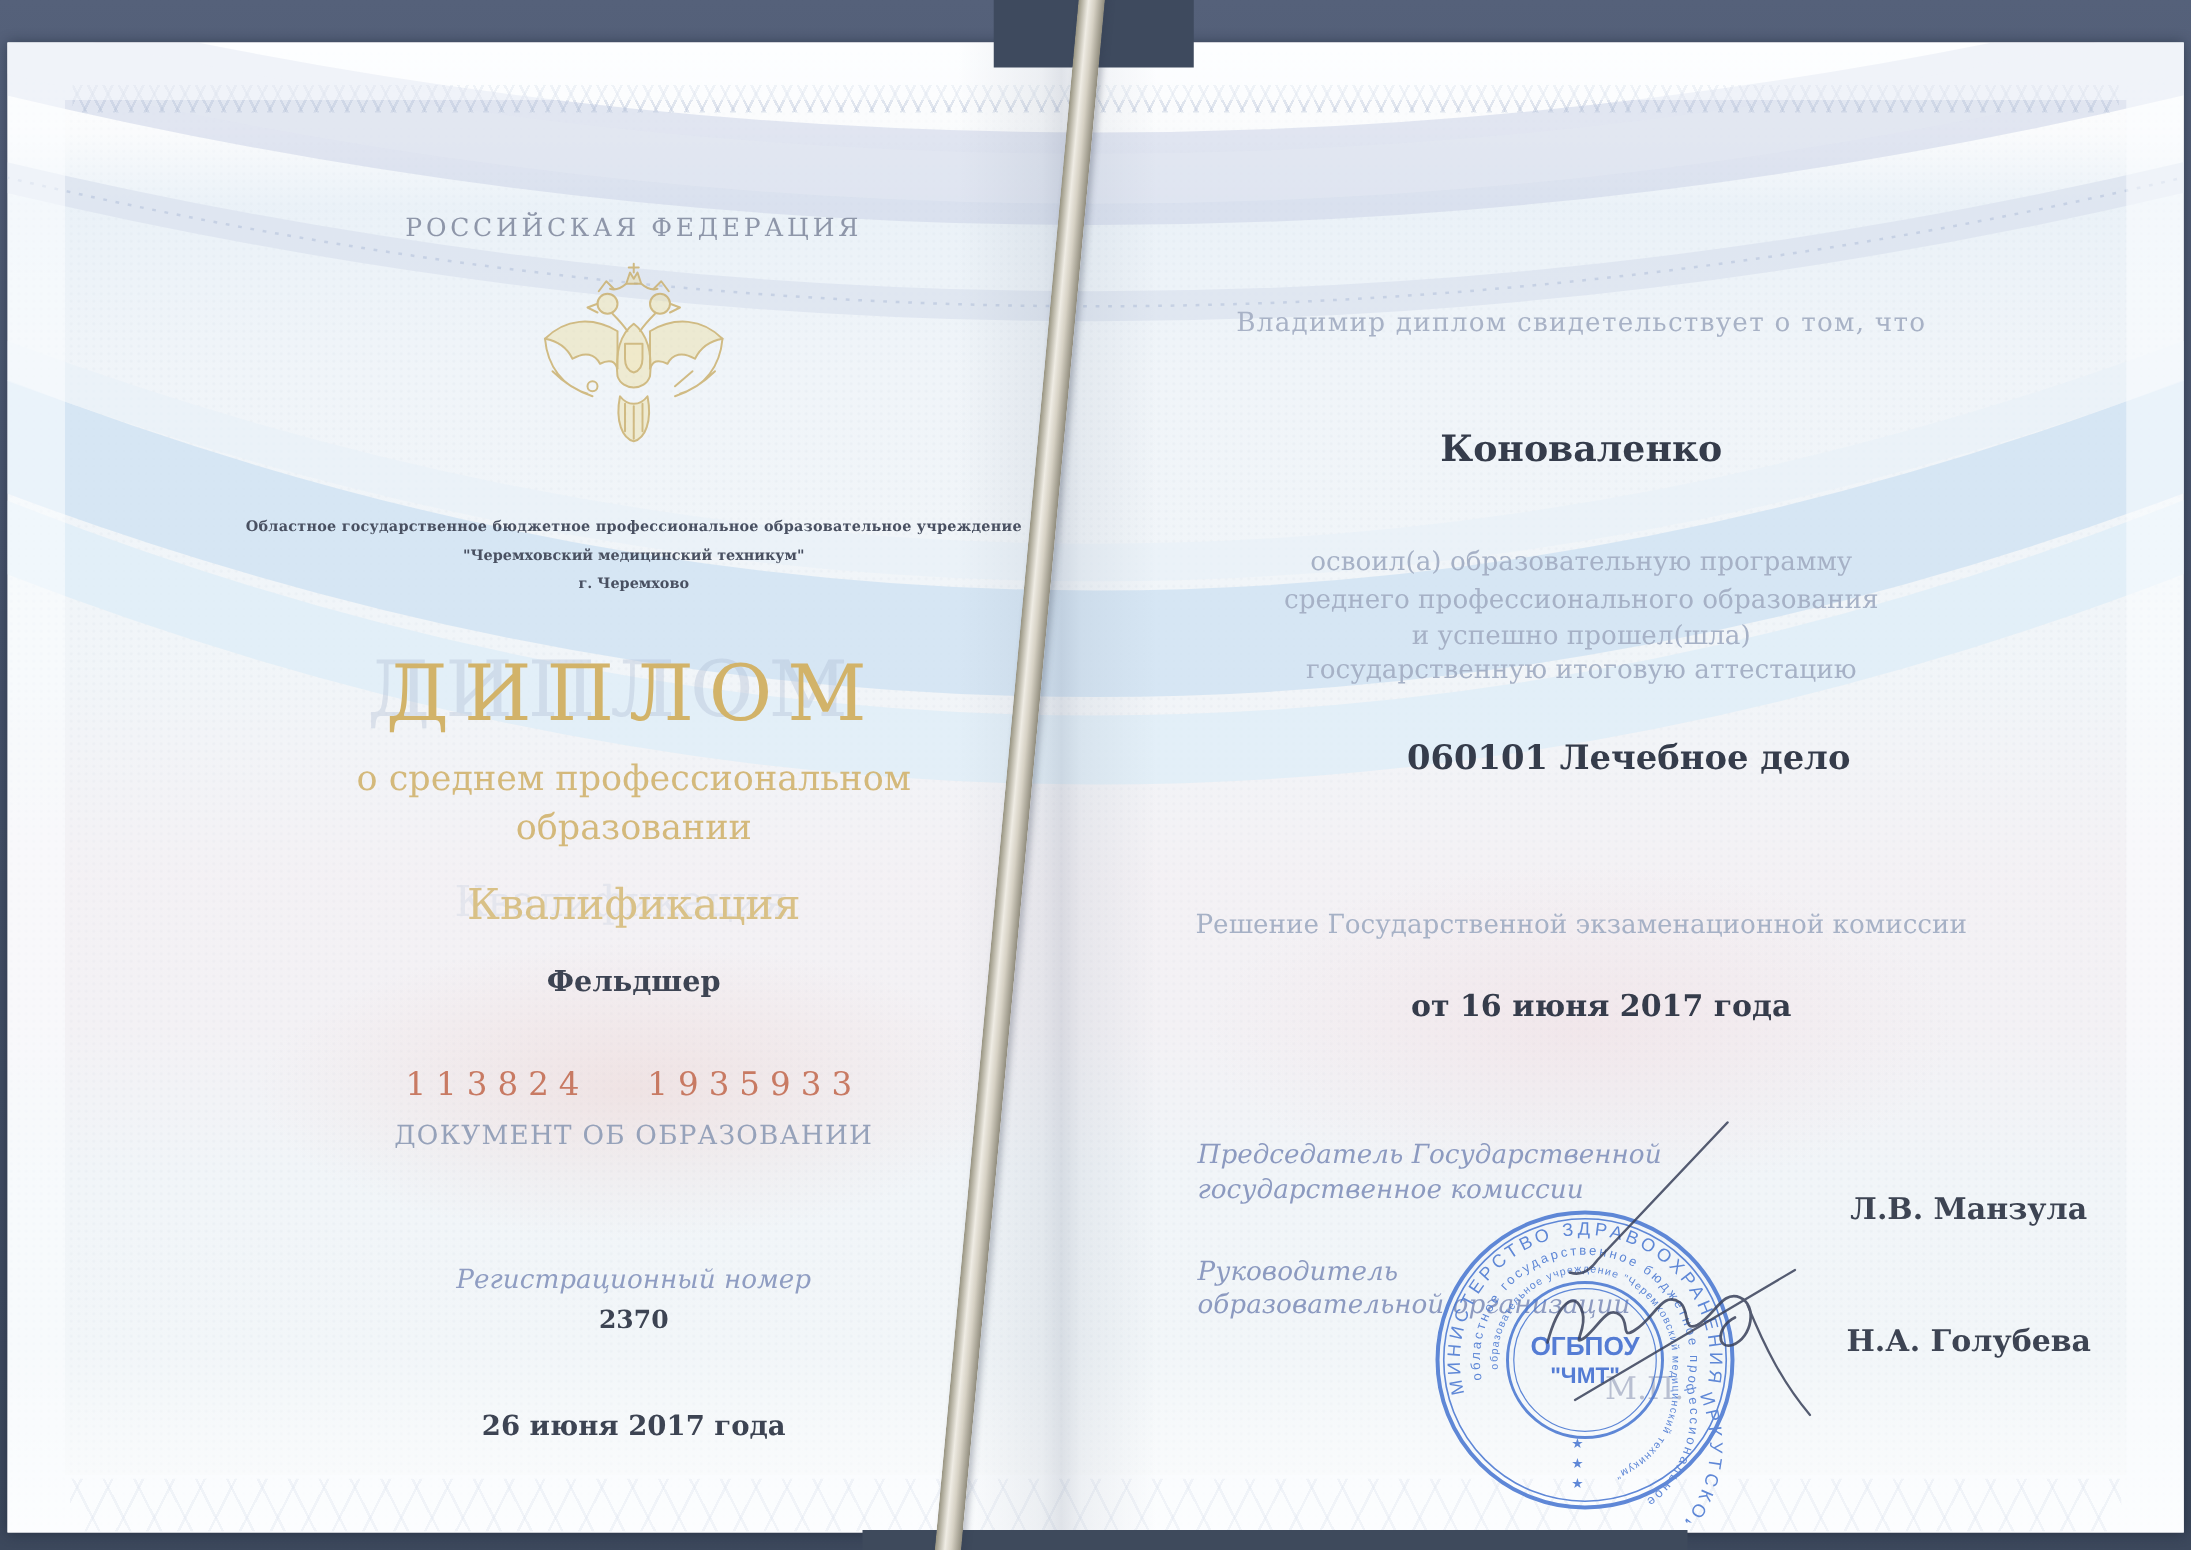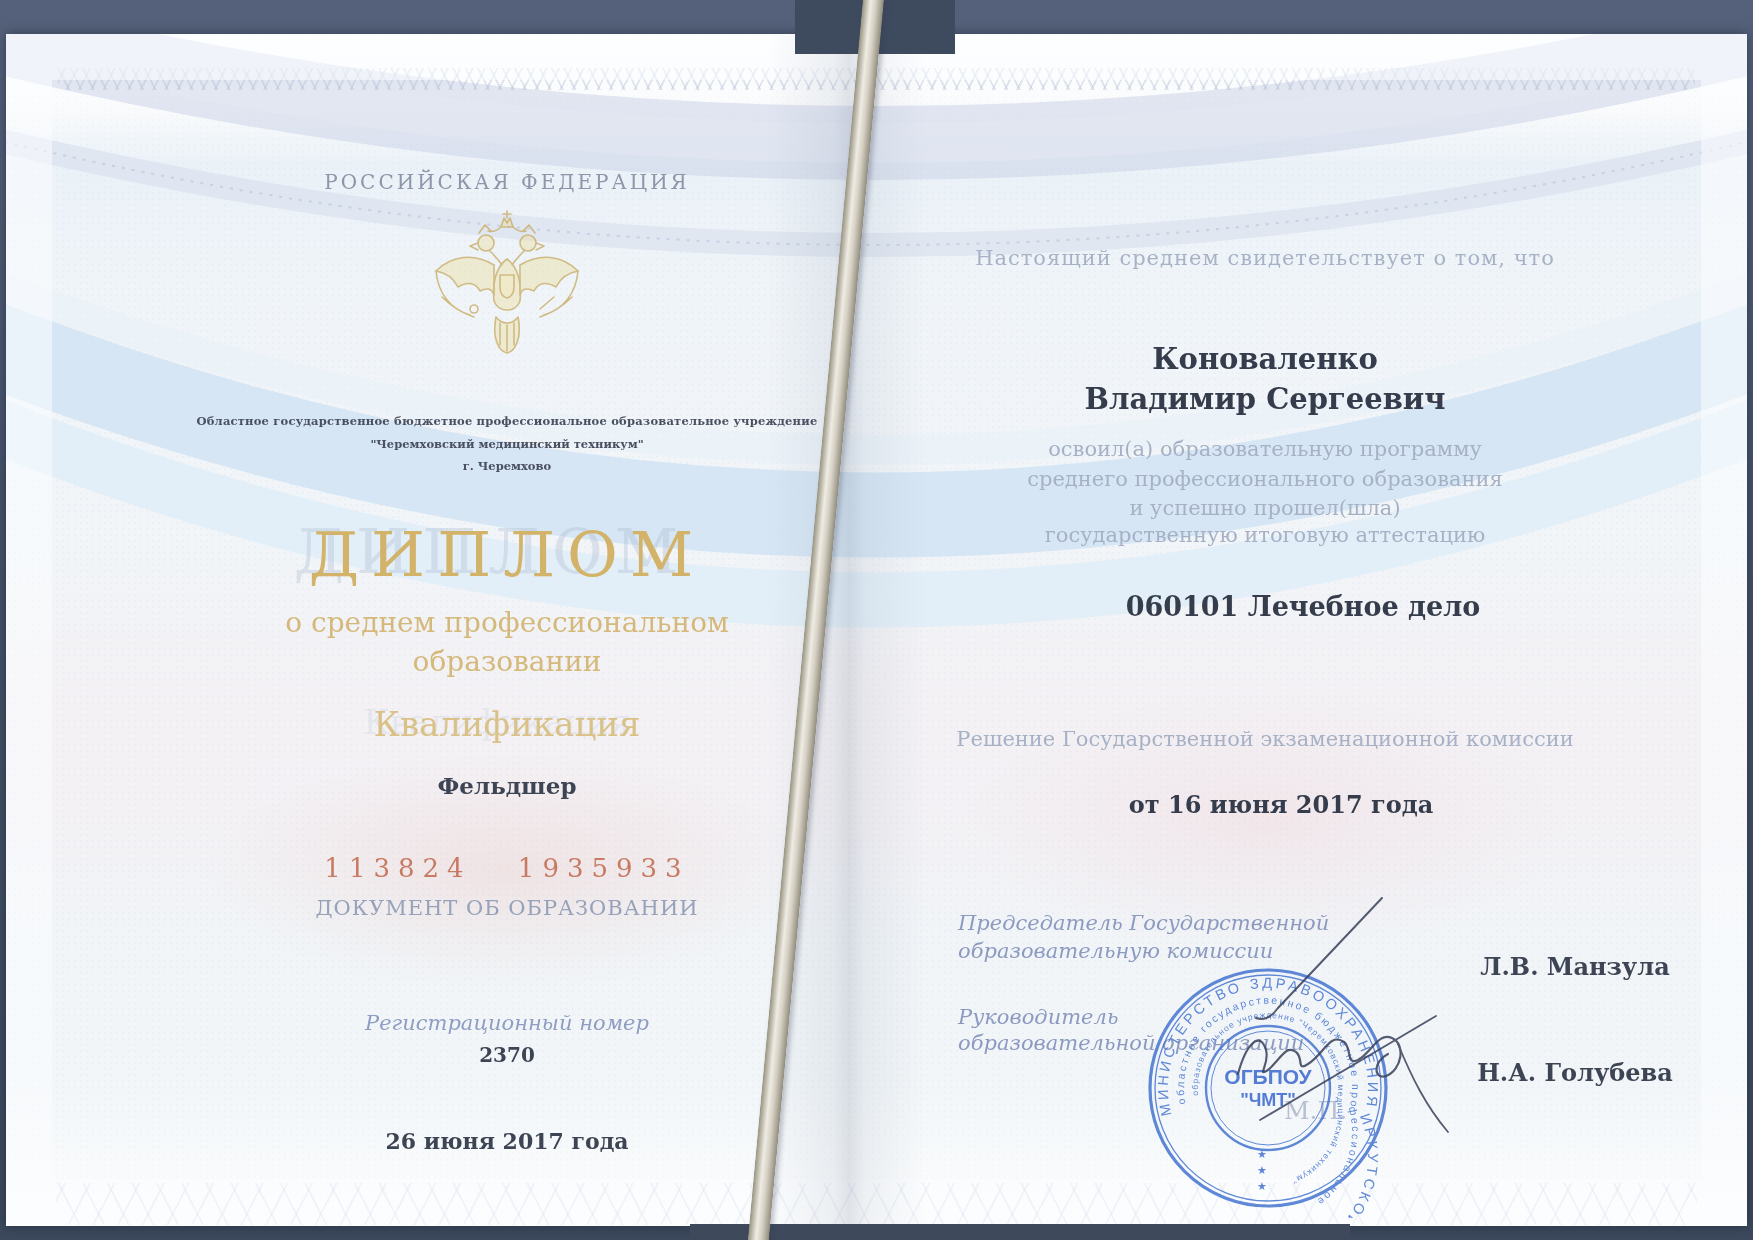--- a/index.html
+++ b/index.html
@@ -134,35 +134,34 @@
   <div class="t c lp feld">Фельдшер</div>
 
   <div class="t c lp serial">113824 1935933</div>
 
   <div class="t c lp doc1">ДОКУМЕНТ ОБ ОБРАЗОВАНИИ</div>
 
   <div class="t c lp reglab">Регистрационный номер</div>
   <div class="t c lp regval">2370</div>
   <div class="t c lp dateval">26 июня 2017 года</div>
 
-  <div class="t c rp stmt">Настоящий среднем свидетельствует о том, что</div>
+  <div class="t c rp stmt">Владимир диплом свидетельствует о том, что</div>
   <div class="t c rp name1">Коноваленко</div>
-  <div class="t c rp name2">Владимир Сергеевич</div>
 
   <div class="t c rp prog p1">освоил(а) образовательную программу</div>
   <div class="t c rp prog p2">среднего профессионального образования</div>
   <div class="t c rp prog p3">и успешно прошел(шла)</div>
   <div class="t c rp prog p4">государственную итоговую аттестацию</div>
 
   <div class="t c spec">060101 Лечебное дело</div>
   <div class="t c rp dec">Решение Государственной экзаменационной комиссии</div>
   <div class="t c decdate">от 16 июня 2017 года</div>
 
   <div class="t siglab ch1">Председатель Государственной</div>
-  <div class="t siglab ch2">образовательную комиссии</div>
+  <div class="t siglab ch2">государственное комиссии</div>
   <div class="t signame nm1">Л.В. Манзула</div>
 
   <div class="t siglab hd1">Руководитель</div>
   <div class="t siglab hd2">образовательной организации</div>
   <div class="t signame nm2">Н.А. Голубева</div>
 
   <div class="t mp">М.П.</div>
 
   <svg class="stamp" width="260" height="260" viewBox="0 0 260 260">
     <g fill="none" stroke="#4a78d2">

